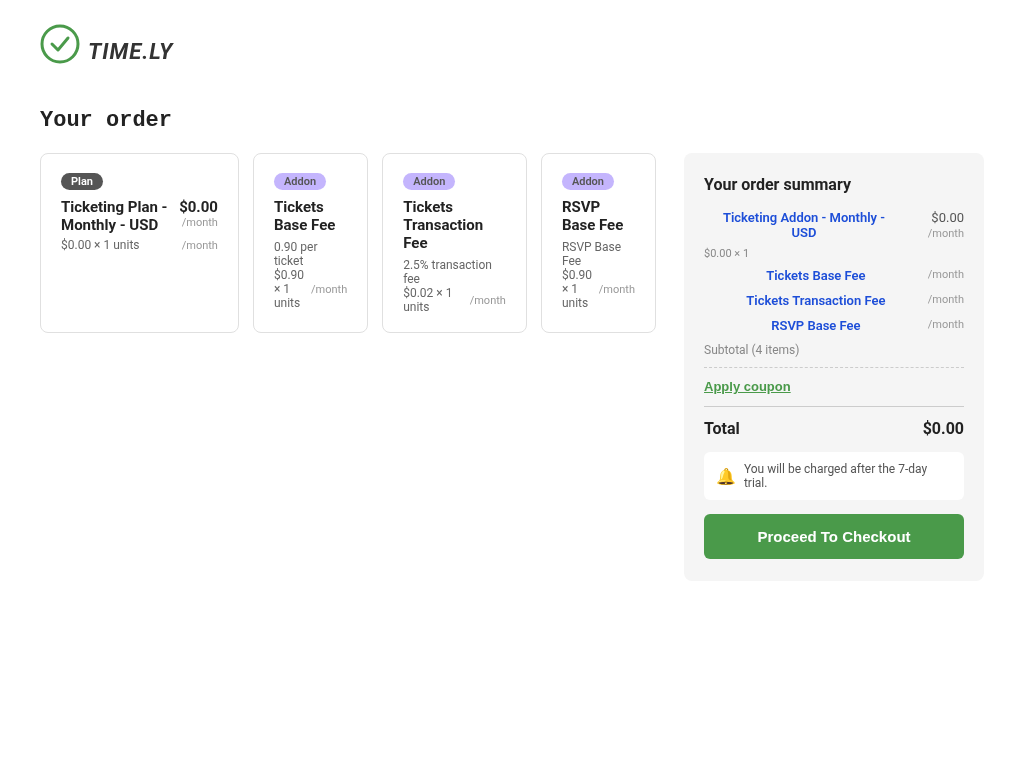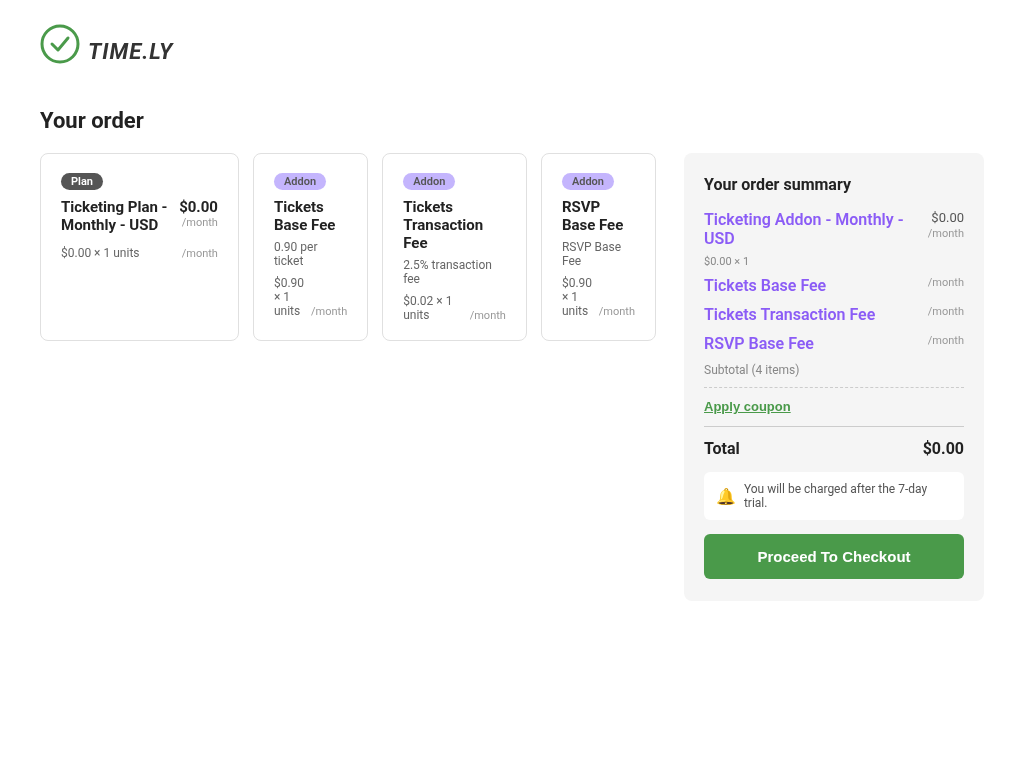--- a/index.html
+++ b/index.html
@@ -29,20 +29,21 @@
       font-size: 22px;
       font-weight: 700;
       color: #333;
       letter-spacing: 1px;
     }
     .page-title {
       font-size: 22px;
       font-weight: 700;
       color: #222;
       margin-bottom: 20px;
+      font-family: Liberation Mono, monospace;
     }
     .main-content {
       display: flex;
       gap: 28px;
       align-items: flex-start;
     }
     .order-items {
       flex: 1;
       display: flex;
       flex-direction: row;
@@ -95,22 +96,22 @@
       display: block;
     }
     .card-detail {
       font-size: 12px;
       color: #666;
       margin-top: 2px;
     }
     .card-units {
       display: flex;
       justify-content: space-between;
-      align-items: flex-end;
-      margin-top: 8px;
+      align-items: center;
+      margin-top: 0;
     }
     .units-text {
       font-size: 12px;
       color: #666;
     }
     .units-period {
       font-size: 11px;
       color: #999;
     }
 
@@ -127,24 +128,25 @@
       color: #222;
       margin-bottom: 16px;
     }
     .summary-item {
       display: flex;
       justify-content: space-between;
       align-items: flex-start;
       margin-bottom: 10px;
     }
     .summary-item-label {
-      font-size: 16px;
+      font-size: 13px;
       font-weight: 600;
-      color: #8b5cf6;
+      color: #1d4ed8;
       flex: 1;
+      text-align: center;
     }
     .summary-item-price {
       font-size: 13px;
       color: #555;
       text-align: right;
       min-width: 60px;
     }
     .summary-sub-label {
       font-size: 11px;
       color: #888;

